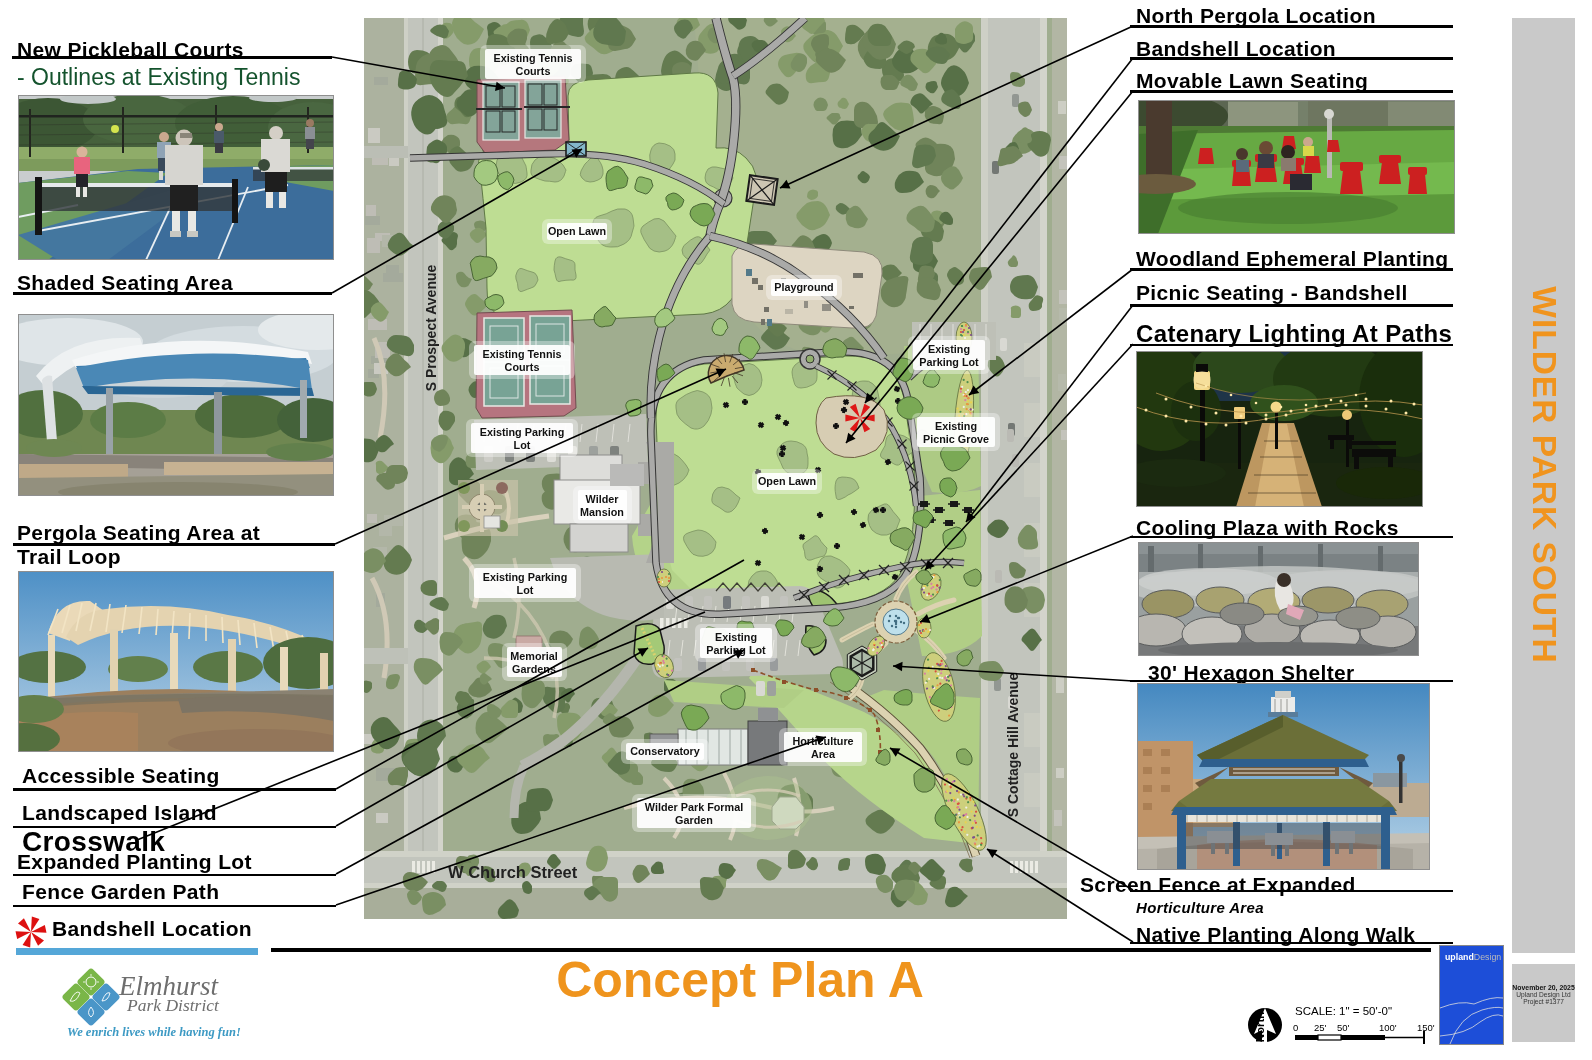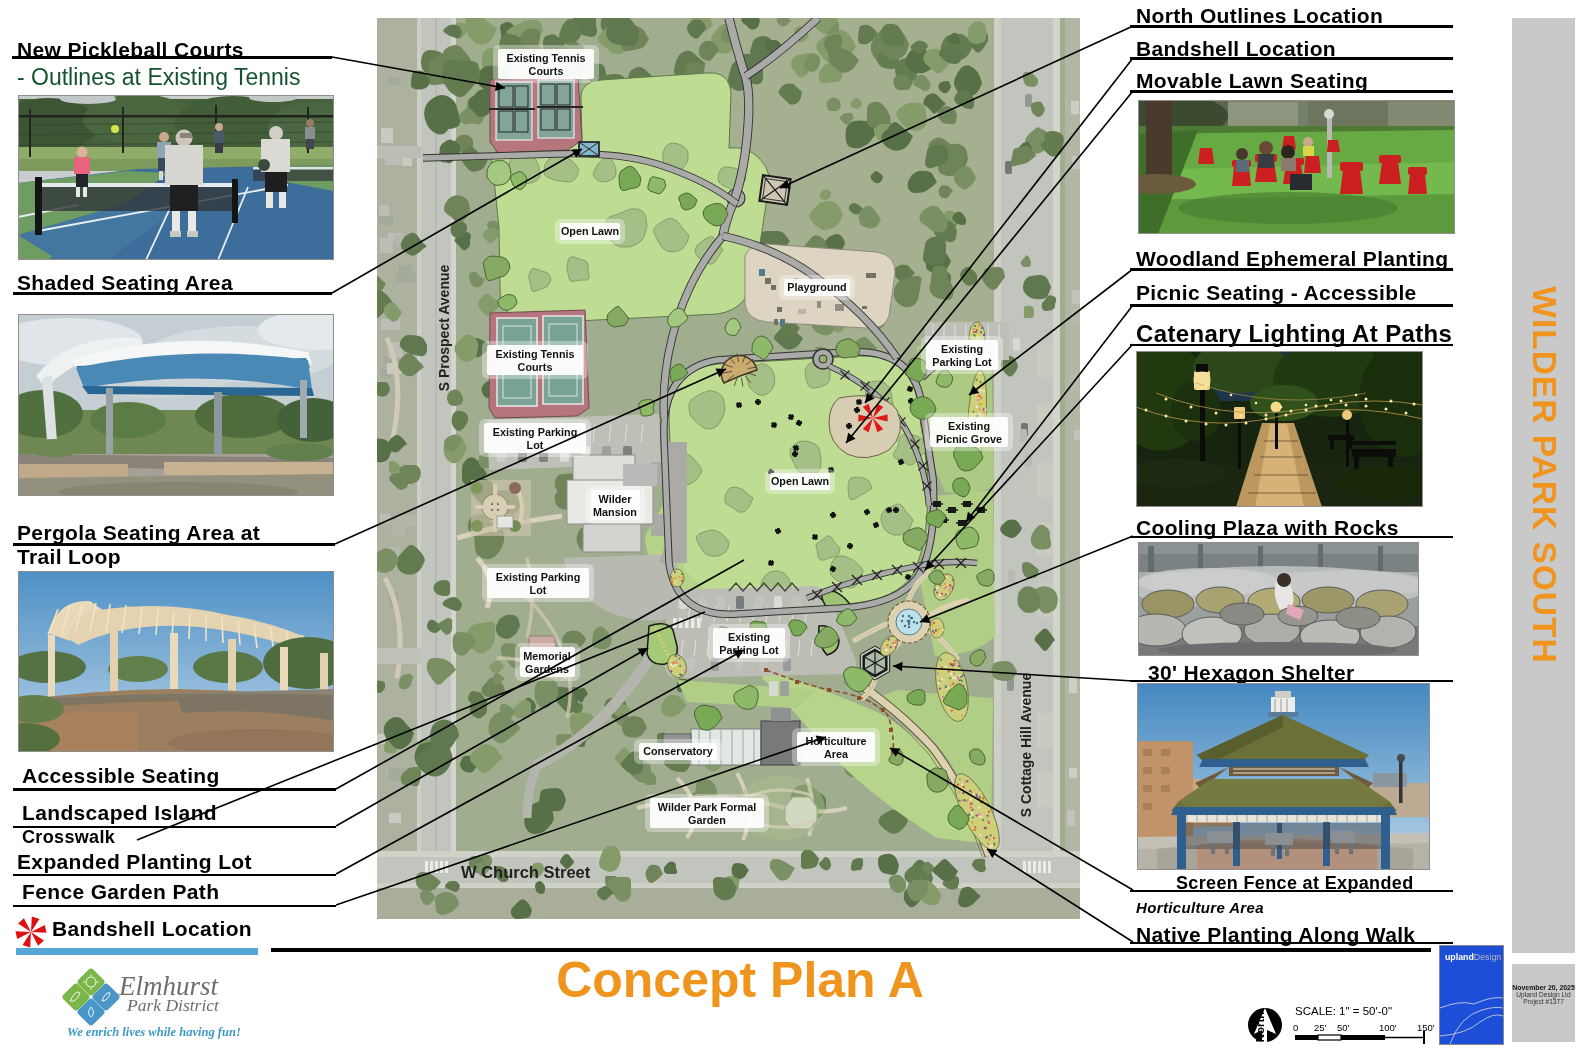--- a/index.html
+++ b/index.html
@@ -6,21 +6,21 @@
   body{width:1592px;height:1060px;position:relative;overflow:hidden;
        font-family:"Liberation Sans",sans-serif;}
   .abs{position:absolute;}
   .h{position:absolute;font-weight:bold;font-size:21px;line-height:1.03;color:#000;white-space:nowrap;letter-spacing:0.35px;}
   .ul{position:absolute;height:2.5px;background:#000;}
   .maplbl{font-weight:bold;fill:#111;font-family:"Liberation Sans",sans-serif;}
 </style>
 </head>
 <body>
 
-<div class="abs" style="left:377px;top:18px;width:703px;height:804px;">
+<div class="abs" style="left:364px;top:18px;width:703px;height:804px;">
 <svg width="703" height="901" viewBox="0 0 703 901">
 
 <rect x="0" y="0" width="703" height="901" fill="#9dab8c"></rect>
 
 <rect x="0" y="0" width="44" height="901" fill="#aab09c"></rect>
 
 <path d="M330,0 L616,0 L616,330 L470,340 Q380,330 360,250 L340,120 Z" fill="#a2ae8c"></path>
 
 <rect x="688" y="0" width="15" height="901" fill="#b0b4a2"></rect>
 
@@ -1666,21 +1666,21 @@
 <path d="M160,128 Q240,122 316,126 L316,150 Q240,136 164,142 Z" fill="#7d7464"></path>
 <ellipse cx="240" cy="172" rx="90" ry="14" fill="#93765a"></ellipse>
 </svg></div>
 
 <div class="h" style="left:22px;top:765px;font-size:21px;">Accessible Seating</div>
 <div class="ul" style="left:13px;top:788px;width:323px;"></div>
 
 <div class="h" style="left:22px;top:802px;font-size:21px;">Landscaped Island</div>
 <div class="ul" style="left:13px;top:825.5px;width:323px;"></div>
 
-<div class="h" style="left:22px;top:828px;font-size:18px;">Crosswalk</div>
+<div class="h" style="left:22px;top:828px;font-size:28px;">Crosswalk</div>
 
 <div class="h" style="left:17px;top:851px;font-size:21px;">Expanded Planting Lot</div>
 <div class="ul" style="left:13px;top:873.5px;width:323px;"></div>
 
 <div class="h" style="left:22px;top:881px;font-size:21px;">Fence Garden Path</div>
 <div class="ul" style="left:13px;top:904.5px;width:323px;"></div>
 
 <svg class="abs" style="left:14px;top:915px;" width="34" height="34">
 <g transform="translate(17,17) rotate(18)">
 <path d="M0,0 L-4,-15 L4,-15 Z" fill="#dd1111" transform="rotate(0)"></path>
@@ -1720,21 +1720,21 @@
 <g transform="translate(-15,0)">
           <rect x="-10.5" y="-10.5" width="21" height="21" rx="3.5" transform="rotate(45)" fill="#7ab648"></rect>
           <path d="M-6,4 q6,-12 10,-8 q-4,10 -10,8" stroke="#fff" stroke-width="0.9" fill="none"></path>
         </g>
 </g>
 <text x="64" y="30" font-family="Liberation Serif,serif" font-style="italic" font-size="27" fill="#6e6e6e">Elmhurst</text>
 <text x="72" y="46" font-family="Liberation Serif,serif" font-style="italic" font-size="17.5" fill="#6e6e6e">Park District</text>
 <text x="12" y="71" font-family="Liberation Serif,serif" font-style="italic" font-weight="bold" font-size="12.5" fill="#3d9ac4">We enrich lives while having fun!</text>
 </svg></div>
 
-<div class="h" style="left:1136px;top:5.4px;font-size:21px;">North Outlines Location</div>
+<div class="h" style="left:1136px;top:5.4px;font-size:21px;">North Pergola Location</div>
 <div class="ul" style="left:1130px;top:25px;width:323px;"></div>
 
 <div class="h" style="left:1136px;top:37.7px;font-size:21px;">Bandshell Location</div>
 <div class="ul" style="left:1130px;top:57.4px;width:323px;"></div>
 
 <div class="h" style="left:1136px;top:70.1px;font-size:21px;">Movable Lawn Seating</div>
 <div class="ul" style="left:1130px;top:90.3px;width:323px;"></div>
 
 <div class="abs" style="left:1138px;top:100px;width:317px;height:134px;outline:1px solid #8f8f8f;outline-offset:-1px;">
 <svg width="317" height="134">
@@ -1786,21 +1786,21 @@
         <rect x="98" y="60" width="13" height="12" fill="#5a6a7a"></rect>
       </g>
 <rect x="152" y="74" width="22" height="16" fill="#2a2a32"></rect>
 <circle cx="170" cy="42" r="5" fill="#caa88e"></circle>
       <rect x="165" y="46" width="11" height="10" fill="#d8d84a"></rect>
 </svg></div>
 
 <div class="h" style="left:1136px;top:247.7px;font-size:21px;">Woodland Ephemeral Planting</div>
 <div class="ul" style="left:1130px;top:268px;width:323px;"></div>
 
-<div class="h" style="left:1136px;top:282px;font-size:21px;">Picnic Seating - Accessible</div>
+<div class="h" style="left:1136px;top:282px;font-size:21px;">Picnic Seating - Bandshell</div>
 <div class="ul" style="left:1130px;top:304px;width:323px;"></div>
 
 <div class="h" style="left:1136px;top:321.6px;font-size:24px;">Catenary Lighting At Paths</div>
 <div class="ul" style="left:1130px;top:343.7px;width:323px;"></div>
 
 <div class="abs" style="left:1136px;top:351px;width:287px;height:156px;outline:1px solid #8f8f8f;outline-offset:-1px;">
 <svg width="287" height="156">
 <rect width="287" height="156" fill="#17240f"></rect>
 <rect x="75" y="0" width="85" height="50" fill="#1e3448"></rect>
 <ellipse cx="25" cy="45" rx="48" ry="55" fill="#22380f"></ellipse>
@@ -2013,21 +2013,21 @@
 <g fill="#6e7376">
         <rect x="74" y="160" width="4" height="11"></rect>
         <rect x="88" y="160" width="4" height="11"></rect>
         <rect x="134" y="162" width="4" height="11"></rect>
         <rect x="148" y="162" width="4" height="11"></rect>
         <rect x="198" y="160" width="4" height="11"></rect>
         <rect x="212" y="160" width="4" height="11"></rect>
       </g>
 </svg></div>
 
-<div class="h" style="left:1176px;top:873.5px;font-size:18px;">Screen Fence at Expanded</div>
+<div class="h" style="left:1080px;top:873.5px;font-size:21px;">Screen Fence at Expanded</div>
 <div class="ul" style="left:1130px;top:889.5px;width:323px;"></div>
 
 <div class="h" style="left:1136px;top:899.6px;font-size:15px;font-style:italic;">Horticulture Area</div>
 
 <div class="h" style="left:1136px;top:924.4px;font-size:21px;">Native Planting Along Walk</div>
 <div class="ul" style="left:1130px;top:941.5px;width:323px;"></div>
 
 <div class="abs" style="left:1512px;top:18px;width:63px;height:935px;background:#c9c9c9;"></div>
 
 <div class="abs" style="left:1512px;top:18px;width:63px;height:935px;">

